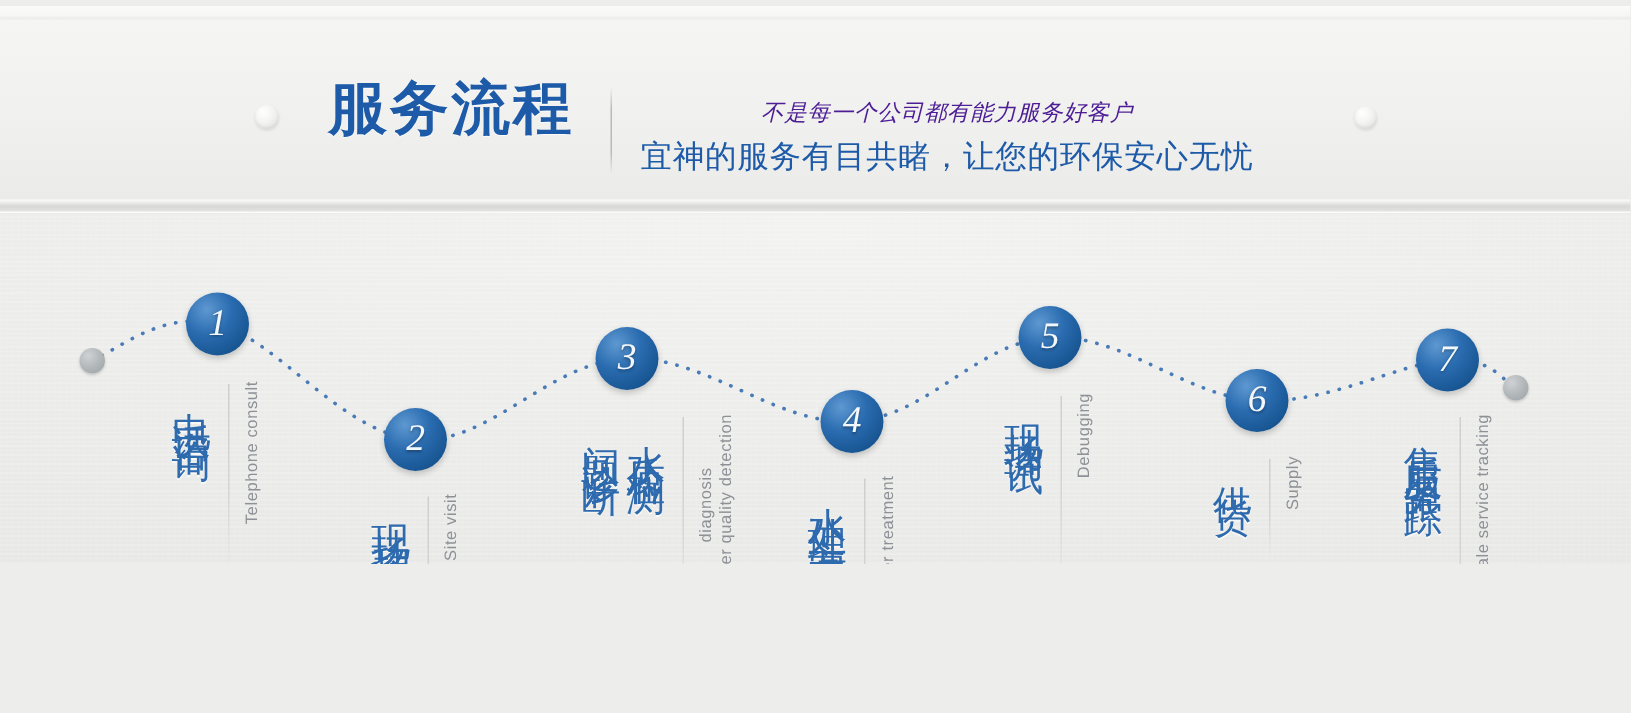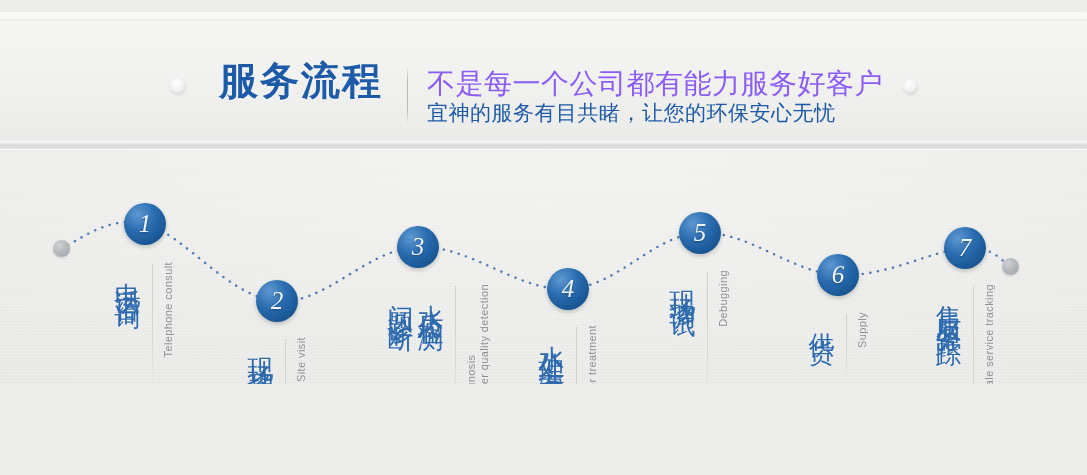--- a/index.html
+++ b/index.html
@@ -1,21 +1,21 @@
 <!DOCTYPE html>
 <html><head>
 <meta charset="utf-8">
 <style>
   html,body{margin:0;padding:0;}
   body{
     width:1087px;height:475px;overflow:hidden;position:relative;
     background:#ededeb;
     font-family:"Liberation Sans","DejaVu Sans",sans-serif;
   }
-  #stage{position:absolute;left:0;top:12px;width:1087px;height:372px;overflow:hidden;}
+  #stage{position:absolute;left:0;top:4px;width:1087px;height:372px;overflow:hidden;text-align:center;}
 
   
   .bg-base{position:absolute;inset:0;
     background:
       radial-gradient(120% 80% at 50% 40%, #f2f2f0 0%, #ebebe9 55%, #e6e6e4 100%);
   }
   .bg-noise{position:absolute;inset:0;opacity:.5;
     background-image:
       repeating-linear-gradient(0deg, rgba(255,255,255,.30) 0 1px, rgba(0,0,0,0) 1px 3px),
       repeating-linear-gradient(90deg, rgba(255,255,255,.18) 0 1px, rgba(0,0,0,0) 1px 4px);
@@ -40,21 +40,21 @@
   .deco-dot.right{left:903px;top:67px;width:15px;height:15px;}
 
   .hdr-title{position:absolute;left:219px;top:49px;
     font-size:39px;font-weight:bold;color:#1d5aa8;letter-spacing:2px;
     line-height:1;white-space:nowrap;
     text-shadow:0 1px 0 rgba(255,255,255,.7);
   }
   .hdr-divider{position:absolute;left:407px;top:54px;width:1px;height:58px;
     background:linear-gradient(180deg,rgba(190,190,188,0) 0%,#b9b9b7 25%,#b9b9b7 75%,rgba(190,190,188,0) 100%);}
   .hdr-sub{position:absolute;left:427px;top:58px;white-space:nowrap;}
-  .hdr-sub1{font-size:28px;color:#8b5cf6;line-height:28px;letter-spacing:.5px;}
+  .hdr-sub1{font-size:15px;color:#4c1d95;line-height:28px;letter-spacing:.5px;font-style:italic;}
   .hdr-sub2{font-size:21px;font-weight:normal;color:#1d5aa8;line-height:30px;letter-spacing:.5px;}
 
   
   .flow{position:absolute;left:0;top:138px;width:1087px;height:337px;}
   svg.path-layer{position:absolute;left:0;top:0;width:1087px;height:337px;overflow:visible;}
 
   .node{position:absolute;width:42px;height:42px;border-radius:50%;
     background:radial-gradient(circle at 33% 27%, #5b95cf 0%, #2a6cb0 42%, #17538f 78%, #124madd 100%);
     background:radial-gradient(circle at 33% 27%, #5e98d1 0%, #2a6cb0 40%, #16538f 80%, #104a80 100%);
     box-shadow:0 2px 4px rgba(0,0,0,.20);

